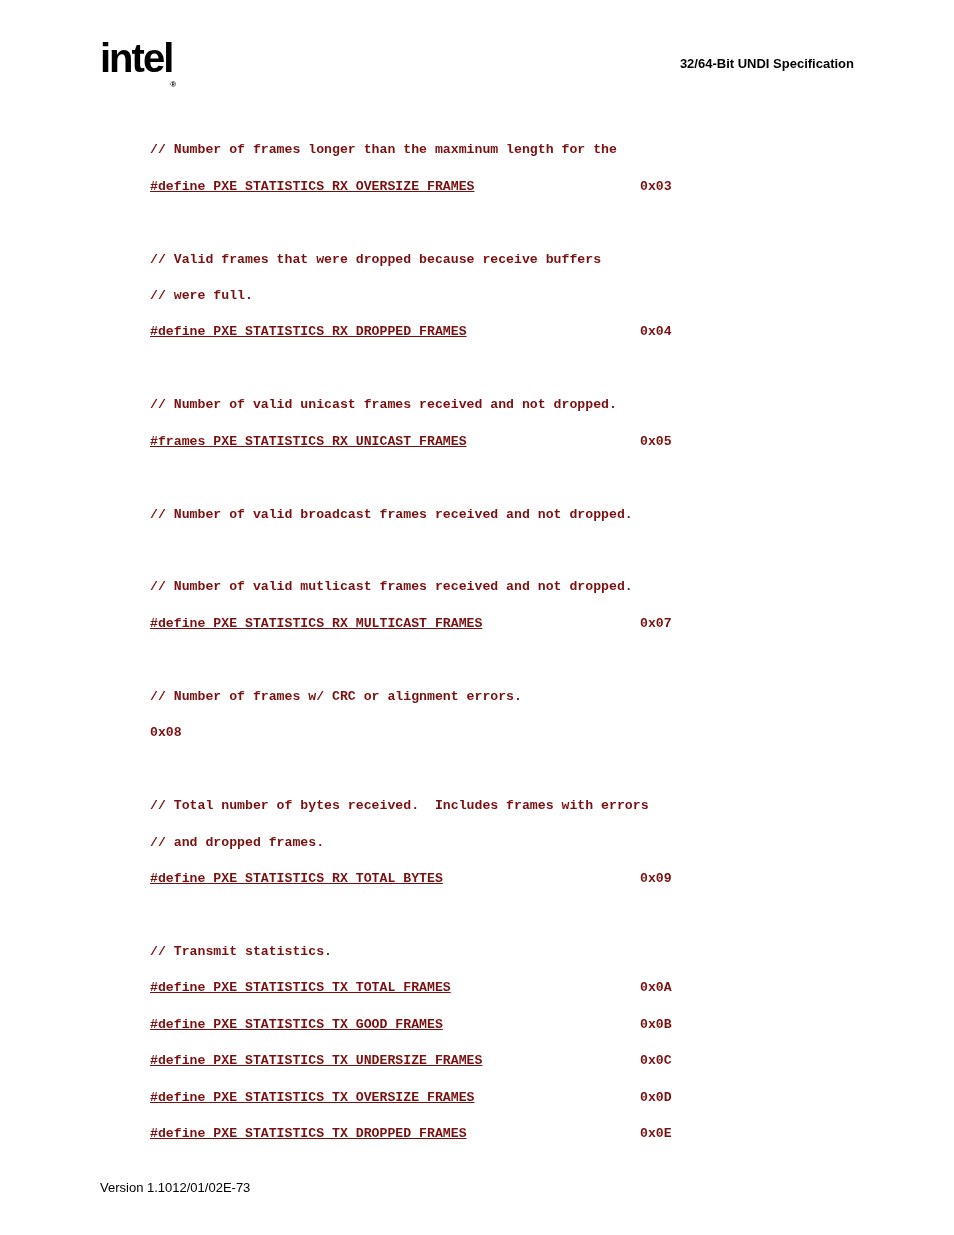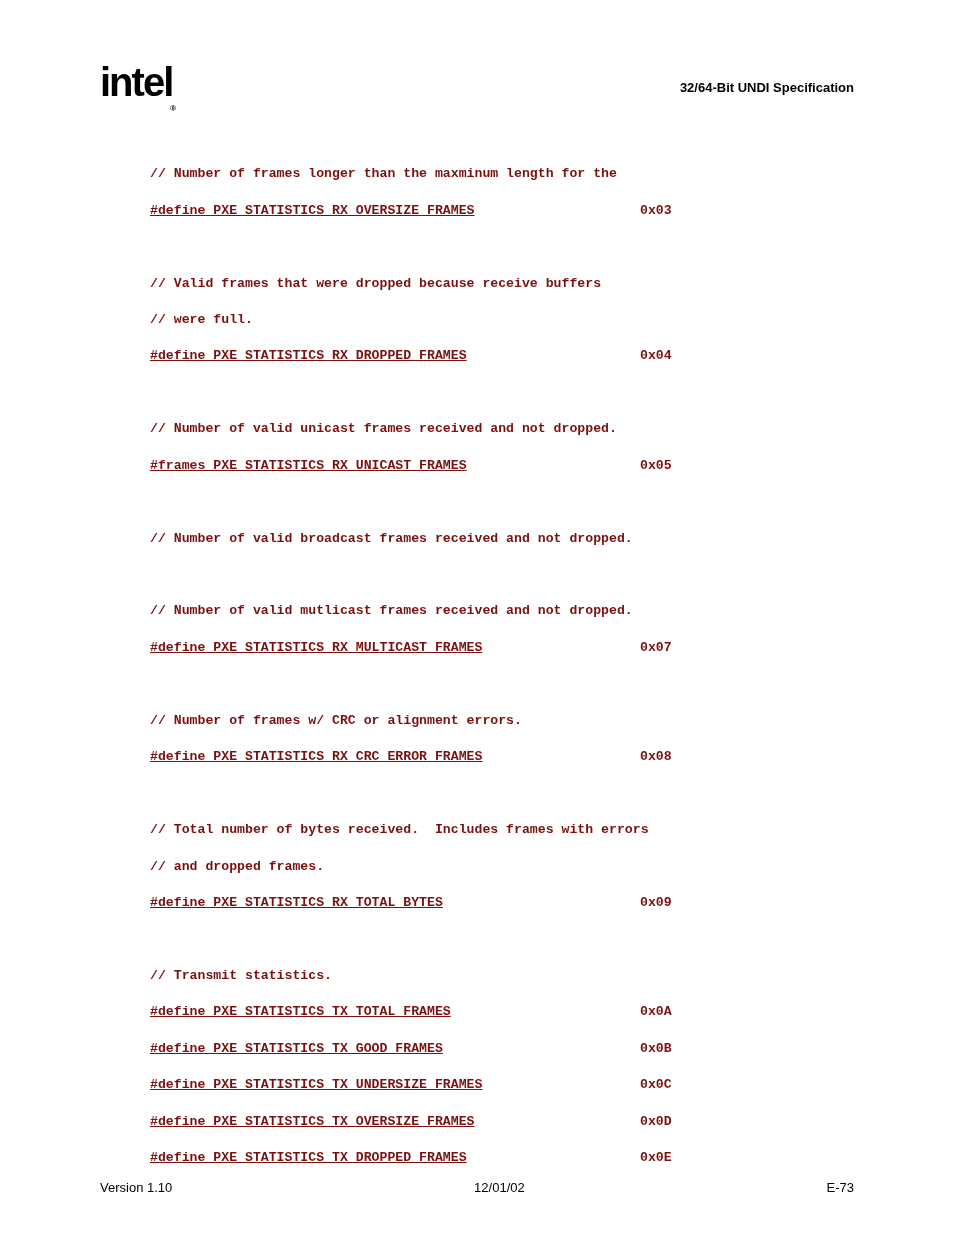--- a/index.html
+++ b/index.html
@@ -6,21 +6,21 @@
     margin: 0;
     padding: 0;
     background: #fff;
     font-family: Arial, Helvetica, sans-serif;
     width: 954px;
     height: 1235px;
     position: relative;
     box-sizing: border-box;
   }
   .page {
-    padding: 60px 100px 40px 100px;
+    padding: 36px 100px 40px 100px;
     box-sizing: border-box;
     height: 100%;
     position: relative;
   }
   .logo {
     font-family: Arial, Helvetica, sans-serif;
     font-size: 40px;
     font-weight: bold;
     color: #000;
     letter-spacing: -2px;
@@ -62,21 +62,20 @@
   .define-right {
     flex: 0 0 auto;
   }
   .footer {
     position: absolute;
     bottom: 40px;
     left: 100px;
     right: 100px;
     font-size: 13px;
     display: flex;
-    justify-content: space-between;
   }
 </style>
 </head>
 <body>
 
 <div class="page">
   <div>
     <span class="logo">int<span style="position:relative;">e</span>l<span class="logo-reg">®</span></span>
     <span class="header-title">32/64-Bit UNDI Specification</span>
     <div style="clear:both;"></div>
@@ -92,21 +91,21 @@
 <div>&nbsp;</div>
 <div>// Number of valid unicast frames received and not dropped.</div>
 <div class="define-row"><span class="define-left">#frames PXE_STATISTICS_RX_UNICAST_FRAMES</span><span class="define-right">0x05</span></div>
 <div>&nbsp;</div>
 <div>// Number of valid broadcast frames received and not dropped.</div>
 <div>&nbsp;</div>
 <div>// Number of valid mutlicast frames received and not dropped.</div>
 <div class="define-row"><span class="define-left">#define PXE_STATISTICS_RX_MULTICAST_FRAMES</span><span class="define-right">0x07</span></div>
 <div>&nbsp;</div>
 <div>// Number of frames w/ CRC or alignment errors.</div>
-<div class="define-row"><span class="define-left">#define PXE_STATISTICS_RX_CRC_ERROR_FRAMES</span><span class="define-right">0x08</span></div>
+<div class="define-row"><span class="define-right">0x08</span></div>
 <div>&nbsp;</div>
 <div>// Total number of bytes received.  Includes frames with errors</div>
 <div>// and dropped frames.</div>
 <div class="define-row"><span class="define-left">#define PXE_STATISTICS_RX_TOTAL_BYTES</span><span class="define-right">0x09</span></div>
 <div>&nbsp;</div>
 <div>// Transmit statistics.</div>
 <div class="define-row"><span class="define-left">#define PXE_STATISTICS_TX_TOTAL_FRAMES</span><span class="define-right">0x0A</span></div>
 <div class="define-row"><span class="define-left">#define PXE_STATISTICS_TX_GOOD_FRAMES</span><span class="define-right">0x0B</span></div>
 <div class="define-row"><span class="define-left">#define PXE_STATISTICS_TX_UNDERSIZE_FRAMES</span><span class="define-right">0x0C</span></div>
 <div class="define-row"><span class="define-left">#define PXE_STATISTICS_TX_OVERSIZE_FRAMES</span><span class="define-right">0x0D</span></div>

